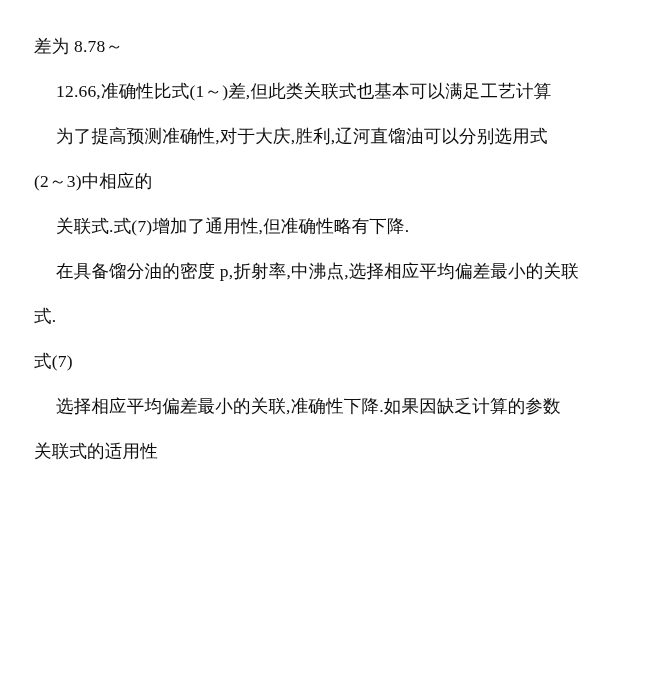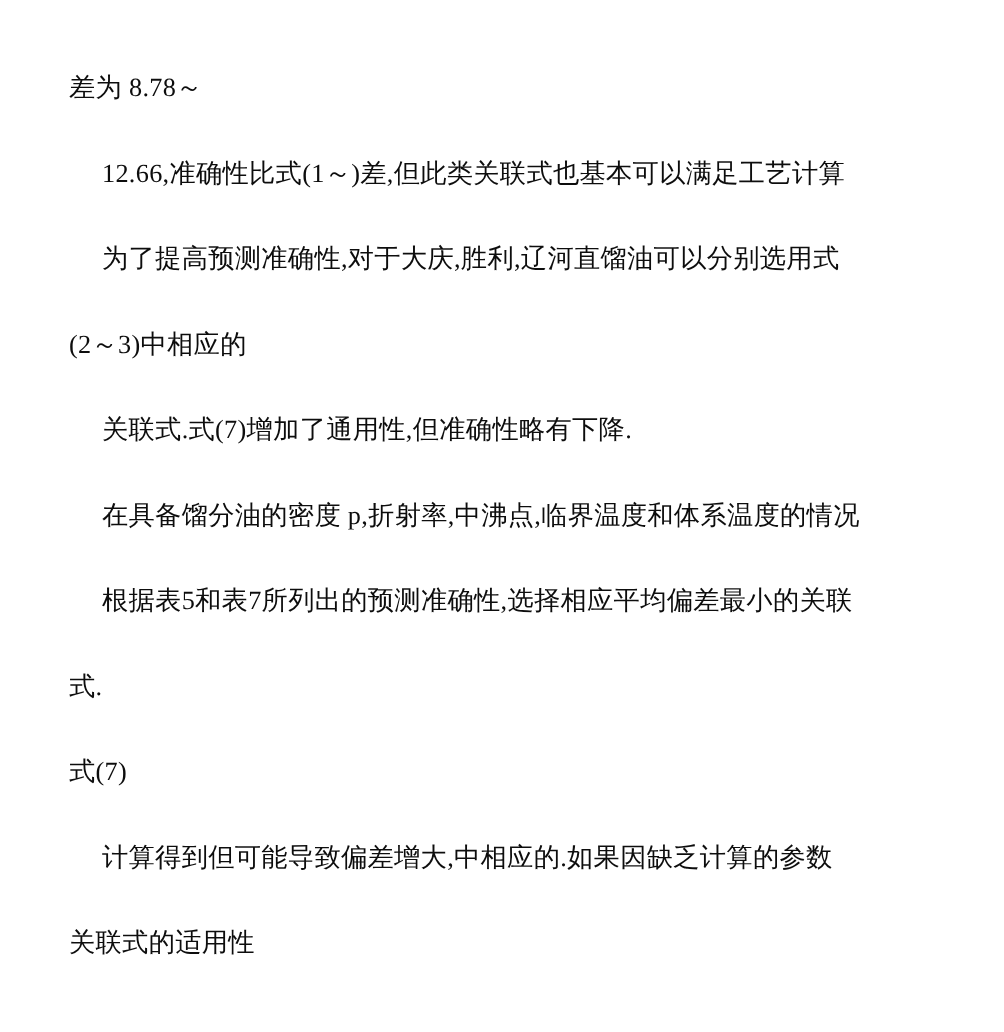--- a/index.html
+++ b/index.html
@@ -20,40 +20,39 @@
     box-sizing: border-box;
     padding: 22px 26px 10px 30px;
     background: #ffffff;
     position: relative;
   }
   .para {
     font-size: 17.5px;
     line-height: 41px;
     letter-spacing: 0.2px;
     text-align: left;
-    margin: 16px;
+    margin: 4px;
     white-space: pre-wrap;
   }
   .indent {
     text-indent: 22px;
   }
   .noindent {
     text-indent: 0;
   }
 </style>
 </head>
 <body>
 
 <div class="page">
 
   <p class="para noindent">差为 8.78～</p>
   <p class="para indent">12.66,准确性比式(1～)差,但此类关联式也基本可以满足工艺计算</p>
   <p class="para indent">为了提高预测准确性,对于大庆,胜利,辽河直馏油可以分别选用式</p>
   <p class="para noindent">(2～3)中相应的</p>
   <p class="para indent">关联式.式(7)增加了通用性,但准确性略有下降.</p>
-  <p class="para indent">在具备馏分油的密度 p,折射率,中沸点,临界温度和体系温度的情况</p>
-  <p class="para indent">根据表5和表7所列出的预测准确性,选择相应平均偏差最小的关联</p>
+  <p class="para indent">在具备馏分油的密度 p,折射率,中沸点,选择相应平均偏差最小的关联</p>
   <p class="para noindent">式.</p>
   <p class="para noindent">式(7)</p>
-  <p class="para indent">计算得到但可能导致偏差增大,中相应的.如果因缺乏计算的参数</p>
+  <p class="para indent">选择相应平均偏差最小的关联,准确性下降.如果因缺乏计算的参数</p>
   <p class="para noindent">关联式的适用性</p>
 
 </div>
 
 </body></html>

